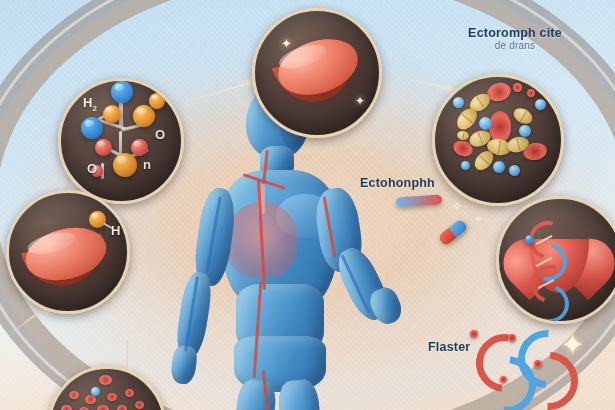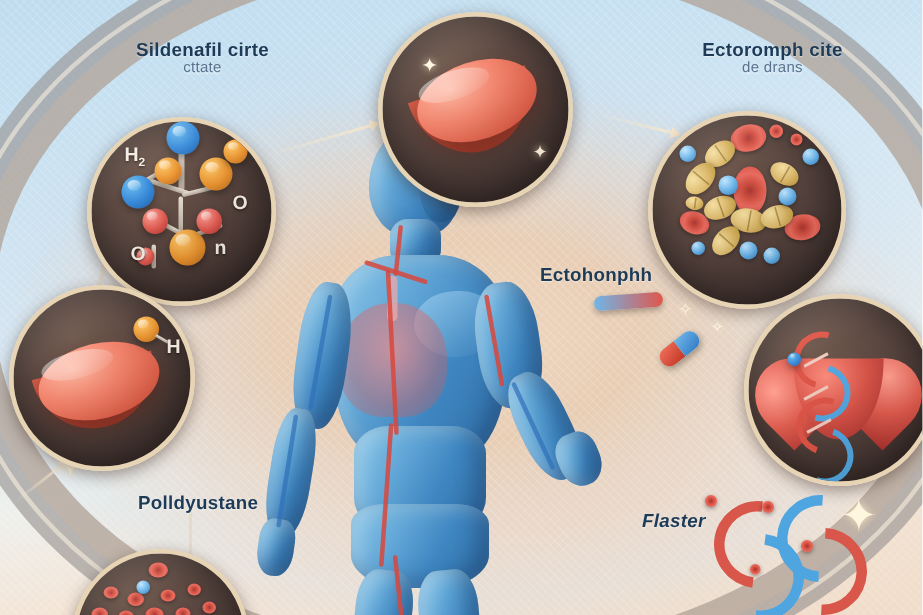--- a/index.html
+++ b/index.html
@@ -326,39 +326,32 @@
     <div class="rbc" style="left:10px;top:36px;width:11px;height:9px;"></div>
     <div class="rbc" style="left:28px;top:38px;width:10px;height:8px;"></div>
     <div class="rbc" style="left:46px;top:36px;width:12px;height:9px;"></div>
     <div class="rbc" style="left:66px;top:36px;width:10px;height:8px;"></div>
     <div class="rbc" style="left:84px;top:32px;width:9px;height:8px;"></div>
     <div class="mol" style="left:40px;top:18px;width:9px;height:9px;"></div>
 
     <div class="glass"></div>
   </div>
 
-  <div class="lbl c" style="left:70px;top:26px;width:130px;">
-    <span class="t1">Sildenafil cirte</span>
-    <span class="t2">cttate</span>
-  </div>
 
   <div class="lbl c" style="left:440px;top:26px;width:150px;">
     <span class="t1">Ectoromph cite</span>
     <span class="t2">de drans</span>
   </div>
 
   <div class="lbl" style="left:360px;top:176px;">
     <span class="t1">Ectohonphh</span>
   </div>
 
-  <div class="lbl" style="left:92px;top:328px;">
-    <span class="t1">Polldyustane</span>
-  </div>
-
-  <div class="lbl" style="left:428px;top:340px;font-style:italic;">
+
+  <div class="lbl" style="left:428px;top:340px;">
     <span class="t1">Flaster</span>
   </div>
 
   <div style="position:absolute;left:470px;top:330px;width:120px;height:80px;">
     <div style="position:absolute;left:6px;top:4px;width:44px;height:44px;border:7px solid #d8564a;border-color:#d8564a transparent transparent #d8564a;border-radius:50%;transform:rotate(-38deg);"></div>
     <div style="position:absolute;left:8px;top:26px;width:44px;height:44px;border:7px solid #4fa5e0;border-color:transparent #4fa5e0 #4fa5e0 transparent;border-radius:50%;transform:rotate(-38deg);"></div>
     <div style="position:absolute;left:48px;top:0px;width:44px;height:44px;border:7px solid #4fa5e0;border-color:#4fa5e0 transparent transparent #4fa5e0;border-radius:50%;transform:rotate(-42deg);"></div>
     <div style="position:absolute;left:50px;top:22px;width:44px;height:44px;border:7px solid #d8564a;border-color:transparent #d8564a #d8564a transparent;border-radius:50%;transform:rotate(-42deg);"></div>
     <div class="rbc" style="left:0px;top:0px;width:8px;height:8px;"></div>
     <div class="rbc" style="left:38px;top:4px;width:8px;height:8px;"></div>

